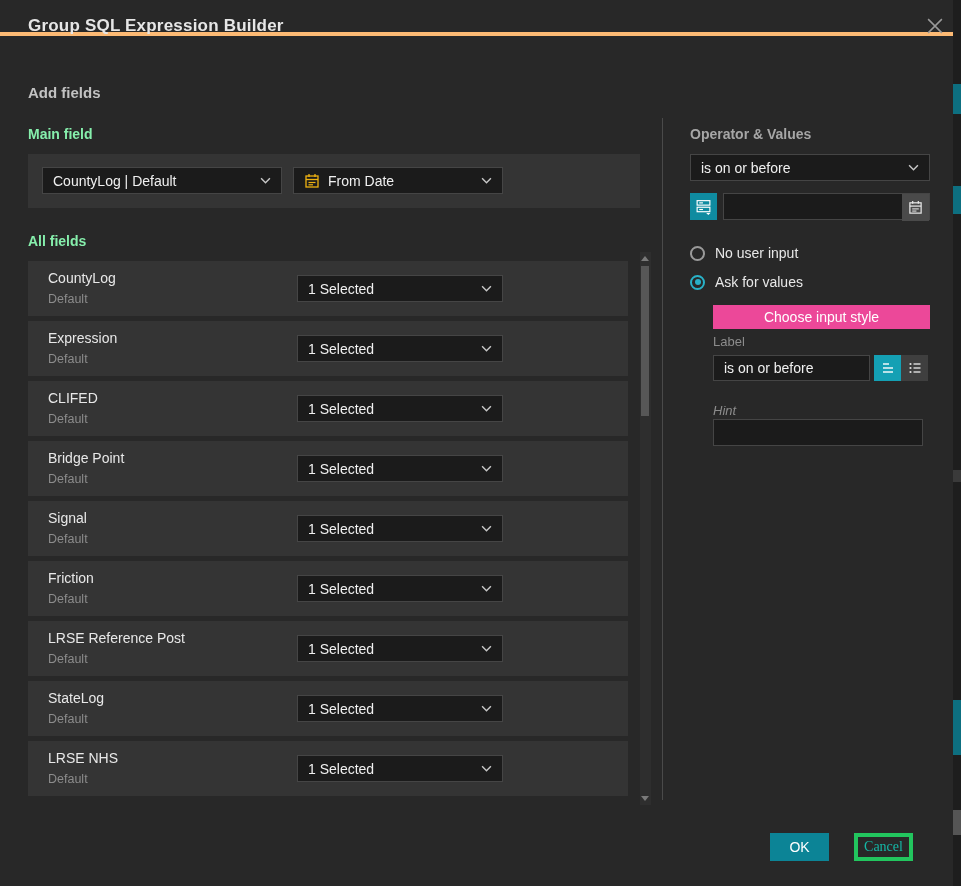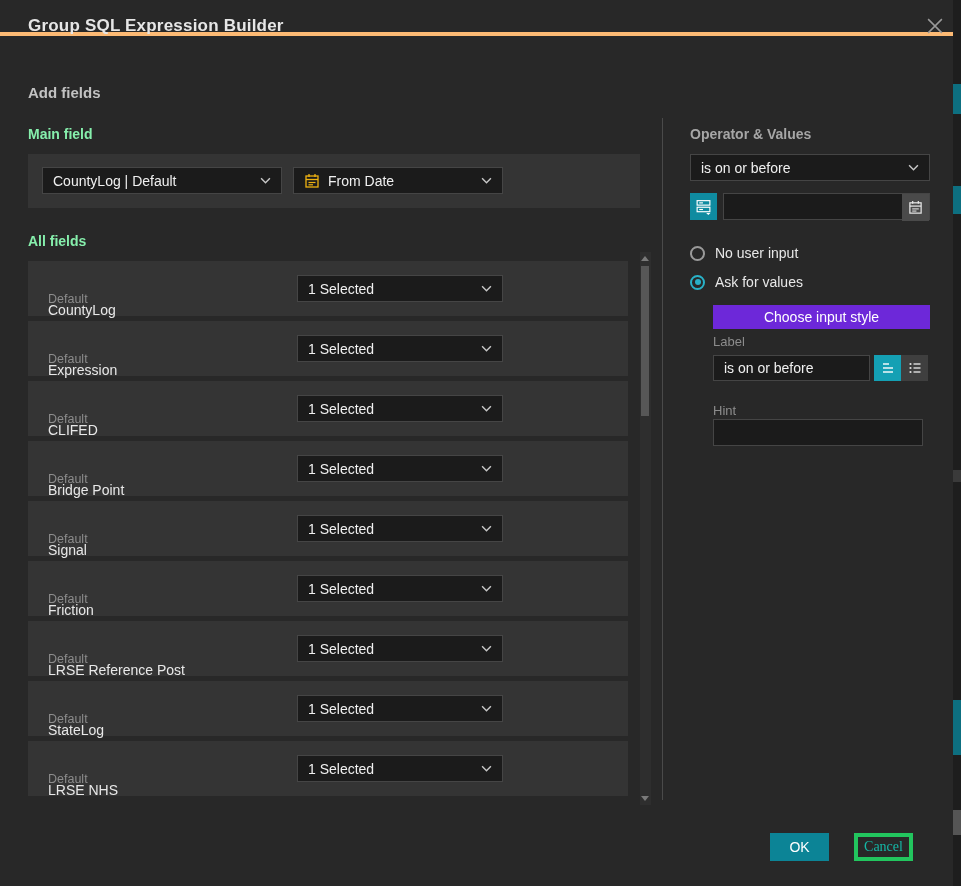--- a/index.html
+++ b/index.html
@@ -27,21 +27,21 @@
 
   
   .main-panel { position:absolute; left:28px; top:154px; width:612px; height:54px; background:#343434; }
   .main-panel .layer-select { left:14px; top:13px; width:240px;text-align:center; }
   .main-panel .field-select { left:265px; top:13px; width:210px; }
   .cal-glyph { display:flex; align-items:center; margin-right:8px; }
 
   
   .fields-list { position:absolute; left:28px; top:261px; width:600px; }
   .field-row { position:relative; height:55px; margin-bottom:5px; background:#343434; }
-  .row-name { position:absolute; left:20px; top:9px; font-size:14px; color:#e8e8e8;margin-top:32px; }
+  .row-name { position:absolute; left:20px; top:9px; font-size:14px; color:#e8e8e8; }
   .row-sub  { position:absolute; left:20px; top:31px; font-size:12.5px; color:#8c8c8c; }
   .row-select { left:269px; top:14px; width:206px; }
 
   
   .list-scrollbar { position:absolute; left:640px; top:252px; width:11px; height:553px; background:#2e2e2e; }
   .sb-arrow { position:absolute; left:1px; width:0; height:0; border-left:4px solid transparent; border-right:4px solid transparent; cursor:pointer; }
   .sb-up   { top:4px;    border-bottom:5px solid #7a7a7a; }
   .sb-down { bottom:4px; border-top:5px solid #7a7a7a; }
   .sb-thumb { position:absolute; left:1px; top:14px; width:8px; height:150px; background:#575757; cursor:pointer; }
 
@@ -56,21 +56,21 @@
   .stack-btn { position:absolute; left:0; top:0; width:27px; height:27px; background:#0f8ba0; display:flex; align-items:center; justify-content:center; cursor:pointer; }
   .value-input { left:33px; top:0; width:207px; padding-right:30px; }
   .cal-btn { position:absolute; right:0; top:0; width:27px; height:27px; background:#4a4a4a; display:flex; align-items:center; justify-content:center; cursor:pointer; }
 
   .radio-row { position:absolute; left:0; display:flex; align-items:center; gap:10px; cursor:pointer; }
   .radio-row .rlabel { font-size:14px; color:#e8e8e8; }
   .radio-circle { width:15px; height:15px; border-radius:50%; border:2px solid #9a9a9a; background:transparent; }
   .radio-row.selected .radio-circle { border-color:#29b2c8; position:relative; }
   .radio-row.selected .radio-circle::after { content:""; position:absolute; left:2.5px; top:2.5px; width:6px; height:6px; border-radius:50%; background:#29b2c8; }
 
-  .choose-style-btn { position:absolute; left:23px; top:305px; width:217px; height:24px; background:#6d28d9; color:#fff;
+  .choose-style-btn { position:absolute; left:23px; top:305px; width:217px; height:24px; background:#ec4899; color:#fff;
       font-size:14px; display:flex; align-items:center; justify-content:center; cursor:pointer;text-align:right; }
   .mini-label { position:absolute; left:23px; font-size:13px; color:#8c8c8c; }
   .label-input { left:23px; top:355px; width:157px; height:26px; }
   .style-toggle { position:absolute; top:355px; width:27px; height:26px; display:flex; align-items:center; justify-content:center; cursor:pointer; }
   .toggle-single { left:184px; background:#14a0b4; }
   .toggle-list   { left:211px; background:#3f3f3f; }
   .hint-input { left:23px; top:419px; width:210px; height:27px; }
 
   
   .btn { position:absolute; top:833px; width:59px; height:28px; font-size:14px; display:flex; align-items:center; justify-content:center; cursor:pointer; }
@@ -324,21 +324,21 @@
       <svg width="16" height="16" viewBox="0 0 16 16">
         <circle cx="3.5" cy="4" r="1.1" fill="#e0e0e0"></circle>
           <line x1="6.5" y1="4" x2="13.5" y2="4" stroke="#e0e0e0" stroke-width="1.4"></line>
         <circle cx="3.5" cy="8" r="1.1" fill="#e0e0e0"></circle>
           <line x1="6.5" y1="8" x2="13.5" y2="8" stroke="#e0e0e0" stroke-width="1.4"></line>
         <circle cx="3.5" cy="12" r="1.1" fill="#e0e0e0"></circle>
           <line x1="6.5" y1="12" x2="13.5" y2="12" stroke="#e0e0e0" stroke-width="1.4"></line>
       </svg>
     </div>
 
-    <div class="mini-label" style="top:403px;">Hint</div>
+    <div class="mini-label" style="top:403px;font-style:italic;">Hint</div>
     <div class="text-input hint-input">
       <span></span>
     </div>
   </div>
 
   <div class="btn ok-btn">OK</div>
   <div class="btn cancel-btn">Cancel</div>
 
 </div>
 

